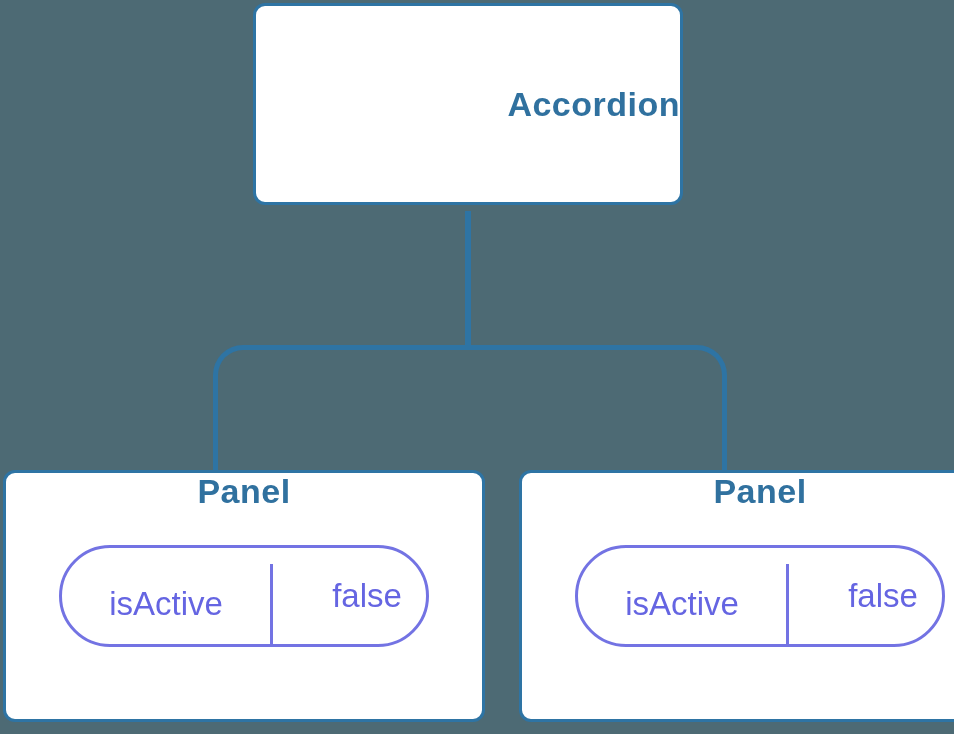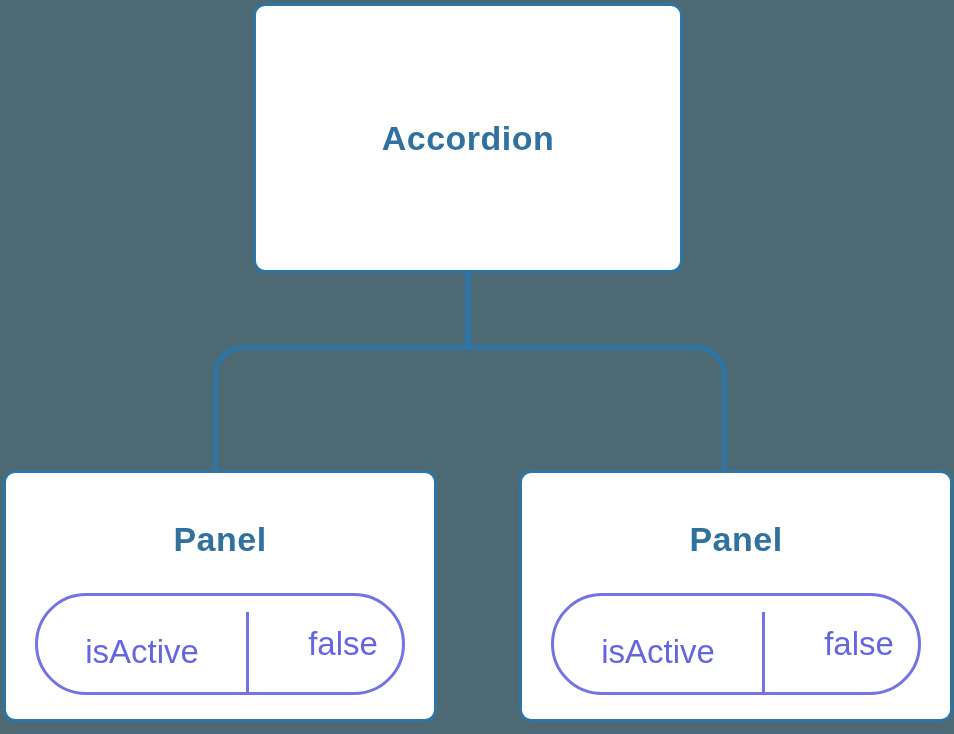--- a/index.html
+++ b/index.html
@@ -25,24 +25,24 @@
 
   
   .node {
     position: absolute;
     background: var(--node-bg);
     border: 3px solid var(--node-border);
     border-radius: 12px;
   }
   .root-node {
     left: 253px; top: 3px;
-    width: 430px; height: 270px;
+    width: 430px; height: 202px;
     display: flex;
     align-items: center;
-    justify-content: center;
+    justify-content: flex-end;
     z-index: 2;
   }
   .root-node .node-label {
     font-size: 34px;
     font-weight: 600;
     letter-spacing: 0.5px;
     color: var(--node-text);
   }
 
   
@@ -60,25 +60,24 @@
     border-top: 5px solid var(--connector);
     border-left: 5px solid var(--connector);
     border-right: 5px solid var(--connector);
     border-radius: 30px 30px 0 0;
     z-index: 1;
   }
 
   
   .panel-node {
     top: 470px;
-    width: 434px; height: 252px;
+    width: 482px; height: 252px;
     display: flex;
     flex-direction: column;
     align-items: center;
-    padding-top: 48px;
     z-index: 2;
   }
   .panel-left  { left: 3px; }
   .panel-right { left: 519px; }
 
   .panel-title {
     font-size: 34px;
     font-weight: 600;
     letter-spacing: 0.5px;
     color: var(--node-text);

